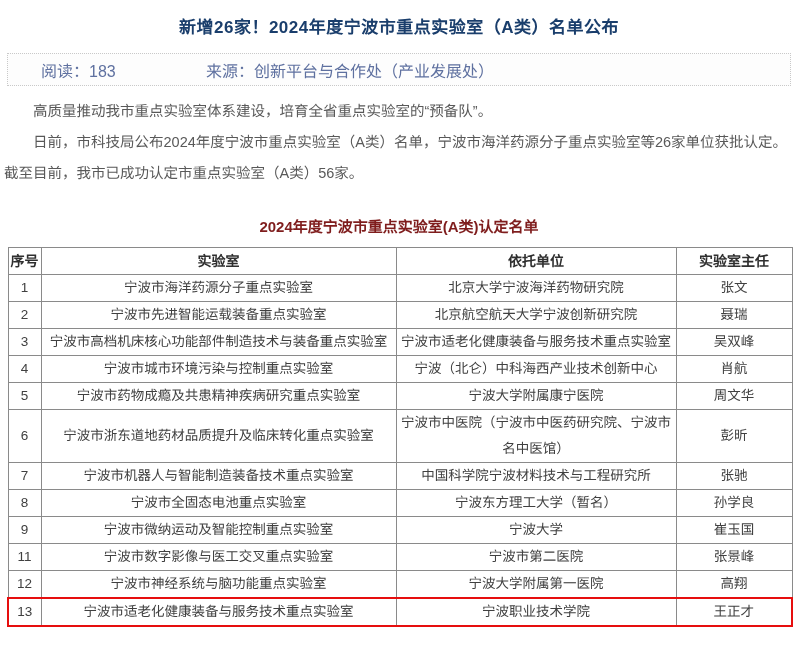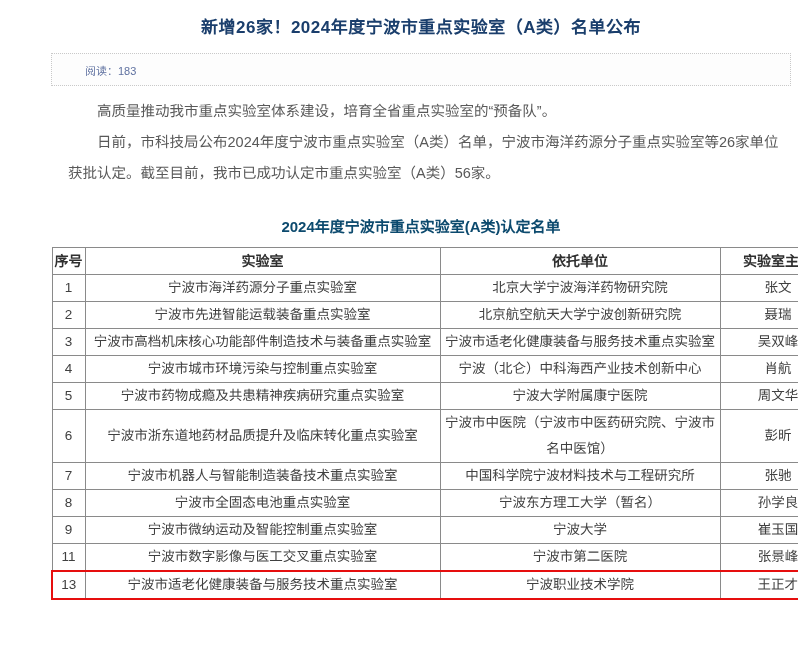--- a/index.html
+++ b/index.html
@@ -9,58 +9,58 @@
     --table-border: #8a8a8a;
     --table-text: #404040;
     --hl-color: #e60e0e;
   }
   * { margin: 0; padding: 0; box-sizing: border-box; }
   html, body {
     width: 798px;
     background: #ffffff;
     font-family: "Liberation Sans", "DejaVu Sans", sans-serif;
   }
-  .page { width: 798px; height: 666px; overflow: hidden; background: #fff; padding-left: 44px; }
+  .page { width: 798px; height: 666px; overflow: hidden; background: #fff; }
 
   .article-title {
     text-align: center;
     font-size: 17px;
     font-weight: bold;
     color: var(--title-color);
     padding-top: 13px;
     letter-spacing: 0.5px;
   }
 
   .meta-bar {
     margin: 15px 7px 0 7px;
     height: 33px;
     border: 1px dotted #c9c9c9;
     background: #fdfdfd;
     display: grid;
     grid-template-columns: 198px 285px 1fr;
     align-items: center;
-    font-size: 11px;
+    font-size: 16px;
     color: var(--meta-color);
   }
   .meta-bar .meta-item { white-space: nowrap; }
   .meta-bar .meta-views { padding-left: 33px; }
 
   .article-body {
-    margin: 10px 8px 0 24px;
+    margin: 10px 8px 0 4px;
     font-size: 14.5px;
     color: var(--body-color);
     line-height: 31px;
   }
   .article-body p { text-indent: 2em; }
 
   .table-title {
     text-align: center;
     font-size: 15px;
     font-weight: bold;
-    color: #0c4a6e;
+    color: #7f1d1d;
     margin-top: 26px;
     margin-bottom: 11px;
   }
 
   table.lab-table {
     margin: 0 7px;
     width: 784px;
     border-collapse: collapse;
     table-layout: fixed;
     font-size: 13.5px;
@@ -90,20 +90,21 @@
 </style>
 </head>
 <body>
 
 <div class="page">
 
   <h1 class="article-title">新增26家！2024年度宁波市重点实验室（A类）名单公布</h1>
 
   <div class="meta-bar">
     <span class="meta-item meta-views">阅读：183</span>
+    <span class="meta-item meta-source">来源：创新平台与合作处（产业发展处）</span>
   </div>
 
   <div class="article-body">
     <p>高质量推动我市重点实验室体系建设，培育全省重点实验室的“预备队”。</p>
     <p>日前，市科技局公布2024年度宁波市重点实验室（A类）名单，宁波市海洋药源分子重点实验室等26家单位获批认定。截至目前，我市已成功认定市重点实验室（A类）56家。</p>
   </div>
 
   <div class="table-title">2024年度宁波市重点实验室(A类)认定名单</div>
 
   <table class="lab-table">
@@ -175,20 +176,26 @@
           <td class="c-lab">宁波市微纳运动及智能控制重点实验室</td>
           <td class="c-org">宁波大学</td>
           <td class="c-director">崔玉国</td>
         </tr>
         <tr>
           <td class="c-no">11</td>
           <td class="c-lab">宁波市数字影像与医工交叉重点实验室</td>
           <td class="c-org">宁波市第二医院</td>
           <td class="c-director">张景峰</td>
         </tr>
+        <tr>
+          <td class="c-no">12</td>
+          <td class="c-lab">宁波市神经系统与脑功能重点实验室</td>
+          <td class="c-org">宁波大学附属第一医院</td>
+          <td class="c-director">高翔</td>
+        </tr>
         <tr class="hl">
           <td class="c-no">13</td>
           <td class="c-lab">宁波市适老化健康装备与服务技术重点实验室</td>
           <td class="c-org">宁波职业技术学院</td>
           <td class="c-director">王正才</td>
         </tr>
       </tbody>
   </table>
 
 </div>

